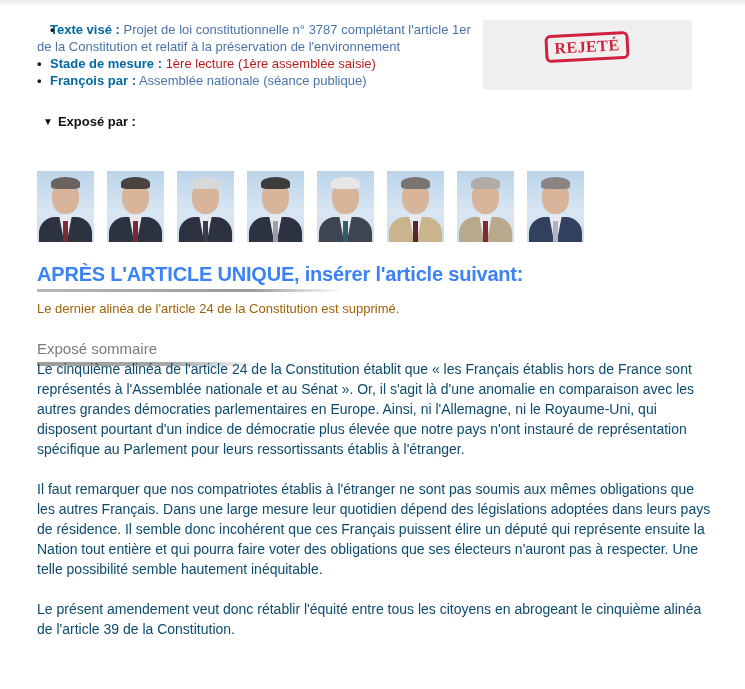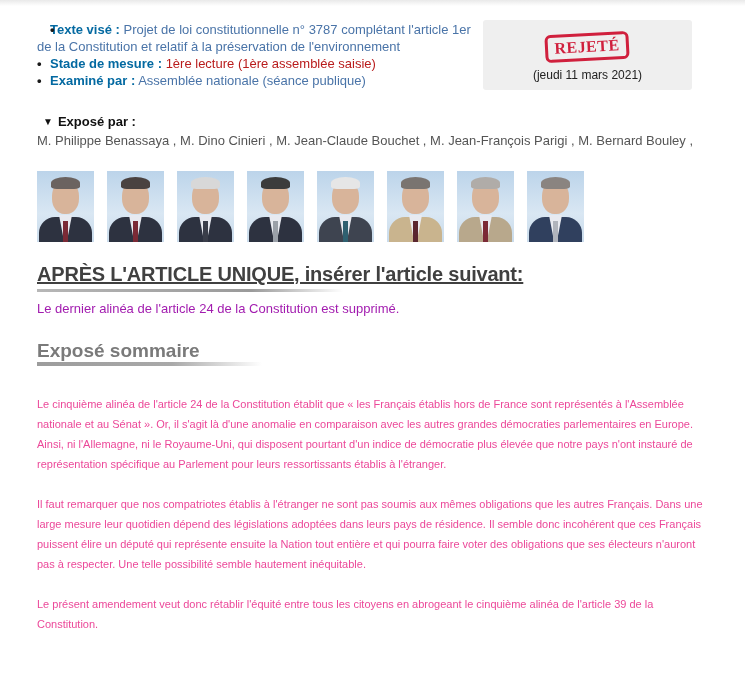--- a/index.html
+++ b/index.html
@@ -82,42 +82,41 @@
       background: #e8eaf0;
       clip-path: polygon(0 0, 100% 0, 60% 100%, 40% 100%);
     }
     .photo .tie {
       position: absolute; left: 26px; top: 50px; width: 5px; height: 21px;
       background: #7b2a36;
     }
 
     .h-article {
       position: absolute; left: 37px; top: 263px;
-      font-size: 20px; font-weight: bold; color: #404040;
+      font-size: 20px; font-weight: bold; color: #3b82f6;
       letter-spacing: -0.2px;
-      text-decoration: underline;
     }
     .h-article-line {
       position: absolute; left: 37px; top: 289px; width: 306px; height: 3px;
       background: linear-gradient(90deg, #b7b7b7, #9a9a9a 70%, rgba(150,150,150,0));
     }
     .article-text {
-      position: absolute; left: 37px; top: 301px; font-size: 13px; color: #a21caf; text-align: right;
+      position: absolute; left: 37px; top: 301px; font-size: 13px; color: #a16207; text-align: right;
     }
     .h-expose {
       position: absolute; left: 37px; top: 340px;
-      font-size: 19px; font-weight: bold; color: #7a7a7a;
+      font-size: 15px; font-weight: normal; color: #7a7a7a;
     }
     .h-expose-line {
       position: absolute; left: 37px; top: 362px; width: 225px; height: 4px;
       background: linear-gradient(90deg, #9c9c9c, #a9a9a9 60%, rgba(200,200,200,0));
     }
     .expose {
-      position: absolute; left: 37px; top: 394px; width: 675px;
-      font-size: 11px; line-height: 20px; color: #ec4899;
+      position: absolute; left: 37px; top: 359px; width: 675px;
+      font-size: 14px; line-height: 20px; color: #0c4a6e;
     }
     .expose p { margin-bottom: 20px; }
   </style>
 </head>
 <body>
 
 <div class="page">
   <div class="topbar"></div>
 
   <div class="meta">
@@ -126,37 +125,35 @@
       <span class="meta-label">Texte visé :</span>
       <span class="meta-link">Projet de loi constitutionnelle n° 3787 complétant l'article 1er de la Constitution et relatif à la préservation de l'environnement</span>
     </div>
     <div class="meta-row">
       <span class="bullet">•</span>
       <span class="meta-label">Stade de mesure :</span>
       <span class="meta-value">1ère lecture (1ère assemblée saisie)</span>
     </div>
     <div class="meta-row">
       <span class="bullet">•</span>
-      <span class="meta-label">Examiné par :</span>
+      <span class="meta-label">François par :</span>
       <span class="meta-link">Assemblée nationale (séance publique)</span>
     </div>
   </div>
 
   <div class="status-box">
     <div class="stamp">REJETÉ</div>
-    <div class="status-date">(jeudi 11 mars 2021)</div>
   </div>
 
   <div class="deposited">
     <div class="deposited-head">
       <span class="chev">▼</span>
       <span>Exposé par :</span>
     </div>
     <div class="authors">
-      <div>M. Philippe Benassaya , M. Dino Cinieri , M. Jean-Claude Bouchet , M. Jean-François Parigi , M. Bernard Bouley ,</div>
     </div>
   </div>
 
   <div class="photos">
     <div class="photo">
         <div class="suit"></div>
         <div class="shirt"></div>
         <div class="tie"></div>
         <div class="head"></div>
         <div class="hair"></div>

